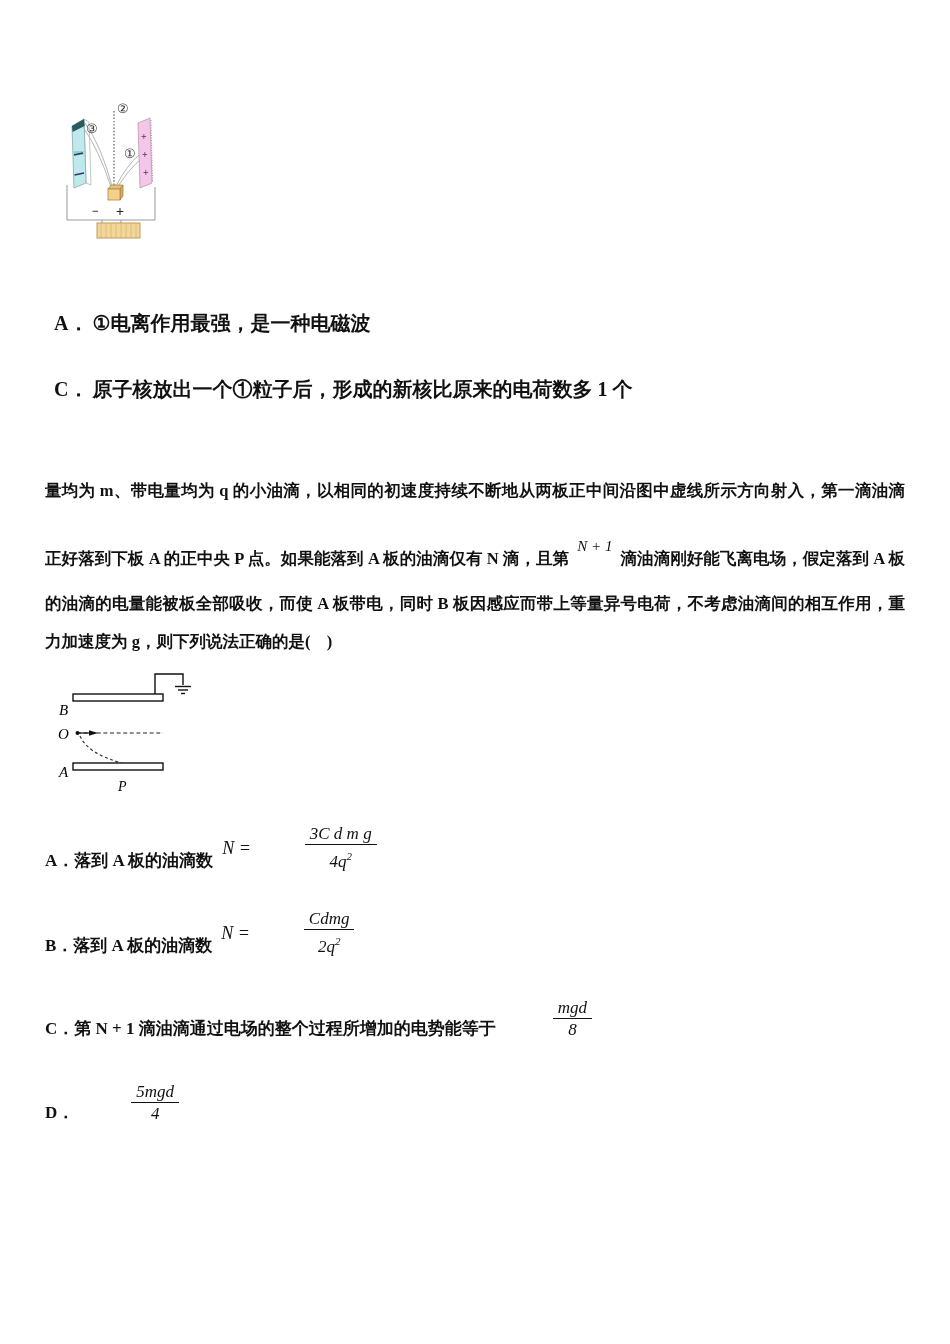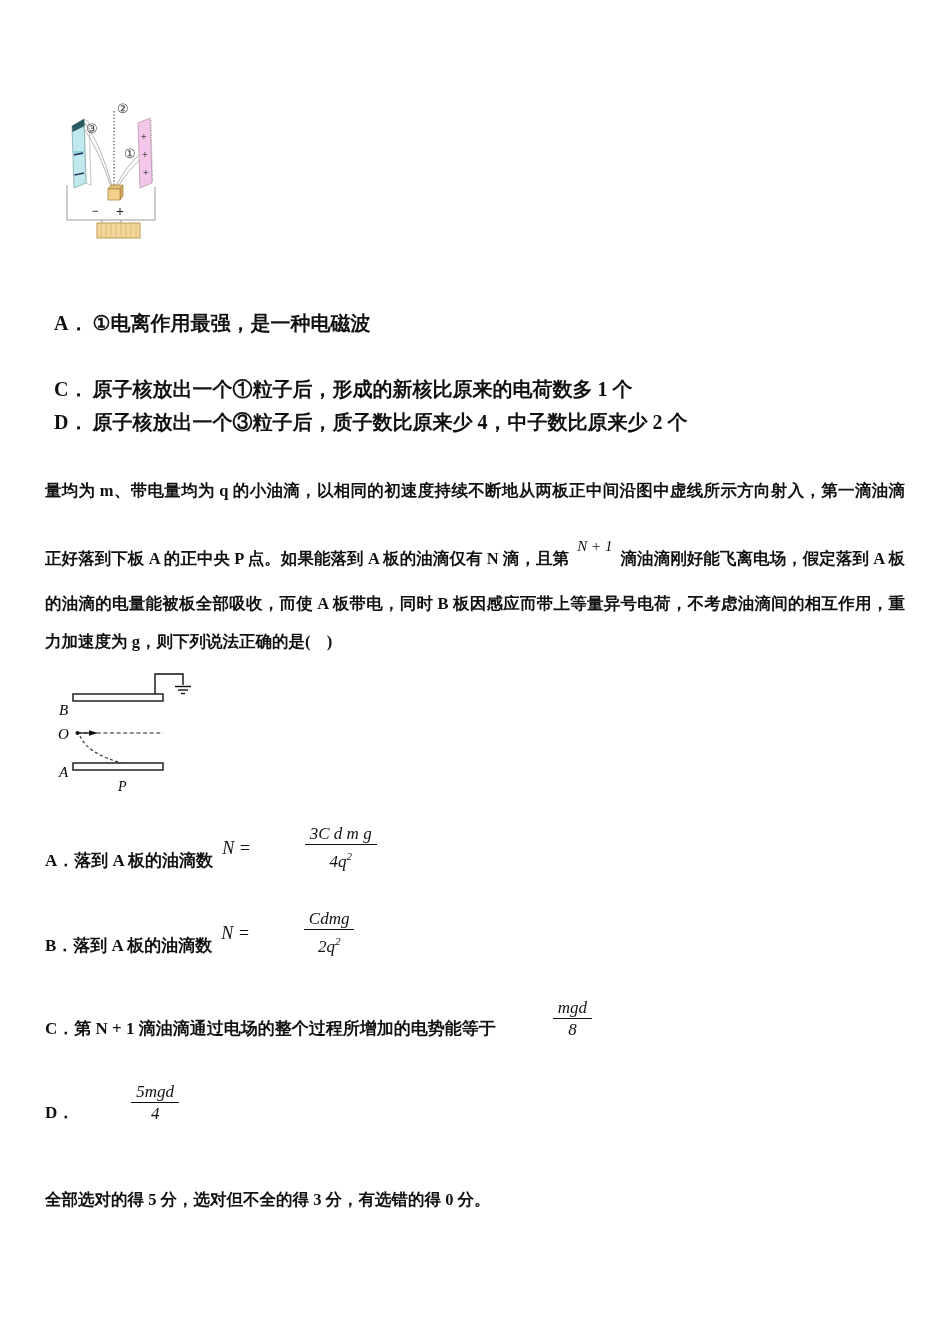--- a/index.html
+++ b/index.html
@@ -74,23 +74,20 @@
     <text x="31" y="40" font-size="13" fill="#333">③</text>
     <text x="69" y="65" font-size="13" fill="#333">①</text>
   </svg>
 
   <div class="opt5" style="top:312px;">
     <span class="optlabel">A．</span><span>①电离作用最强，是一种电磁波</span>
   </div>
   <div class="opt5" style="top:378px;">
     <span class="optlabel">C．</span><span>原子核放出一个①粒子后，形成的新核比原来的电荷数多 1 个</span>
   </div>
-  <div class="opt5" style="top:411px;">
-    <span class="optlabel">D．</span><span>原子核放出一个③粒子后，质子数比原来少 4，中子数比原来少 2 个</span>
-  </div>
 
   <div class="tline just" style="top:480px;">量均为 m、带电量均为 q 的小油滴，以相同的初速度持续不断地从两板正中间沿图中虚线所示方向射入，第一滴油滴</div>
   <div class="tline just" style="top:548px;"><span>正好落到下板 A 的正中央 P 点。如果能落到 A 板的油滴仅有 N 滴，且第</span><span class="supmath">N + 1</span><span>滴油滴刚好能飞离电场，假定落到 A 板</span></div>
   <div class="tline just" style="top:593px;">的油滴的电量能被板全部吸收，而使 A 板带电，同时 B 板因感应而带上等量异号电荷，不考虑油滴间的相互作用，重</div>
   <div class="tline" style="top:631px;">力加速度为 g，则下列说法正确的是(　)</div>
 
   <svg class="diagram" style="left:50px;top:665px;" width="150" height="135" viewBox="0 0 150 135">
 
     <path d="M105,29 L105,9 L133,9 L133,20" fill="none" stroke="#111" stroke-width="1.4"></path>
     <g stroke="#111" stroke-width="1.4">
@@ -153,16 +150,15 @@
   <div class="q6row" style="top:1078px;">
     <span>D．</span>
     <span class="formula">
       <span class="frac">
         <span class="num">5mgd</span>
         <span class="den">4</span>
       </span>
     </span>
   </div>
 
-  <div class="tline" style="top:1189px;font-weight:700;">全部选对的得 5 分，选对但不全的得 3 分，有选错的得 0 分。</div>
 
 
 </div>
 
 </body></html>

